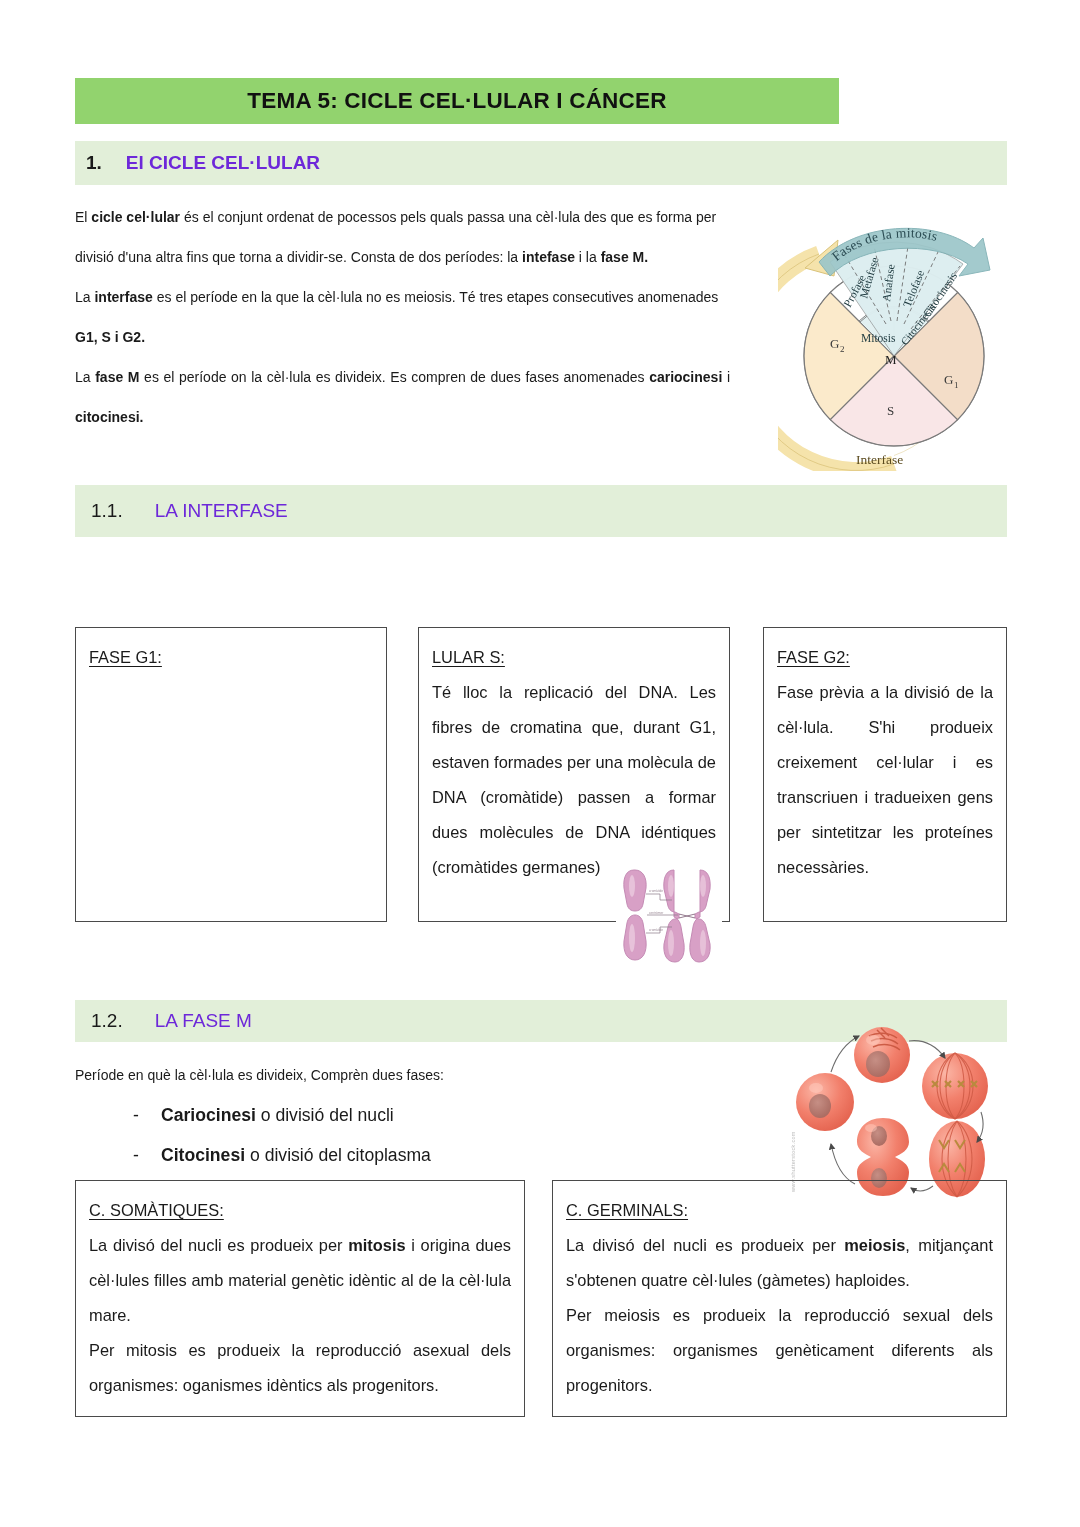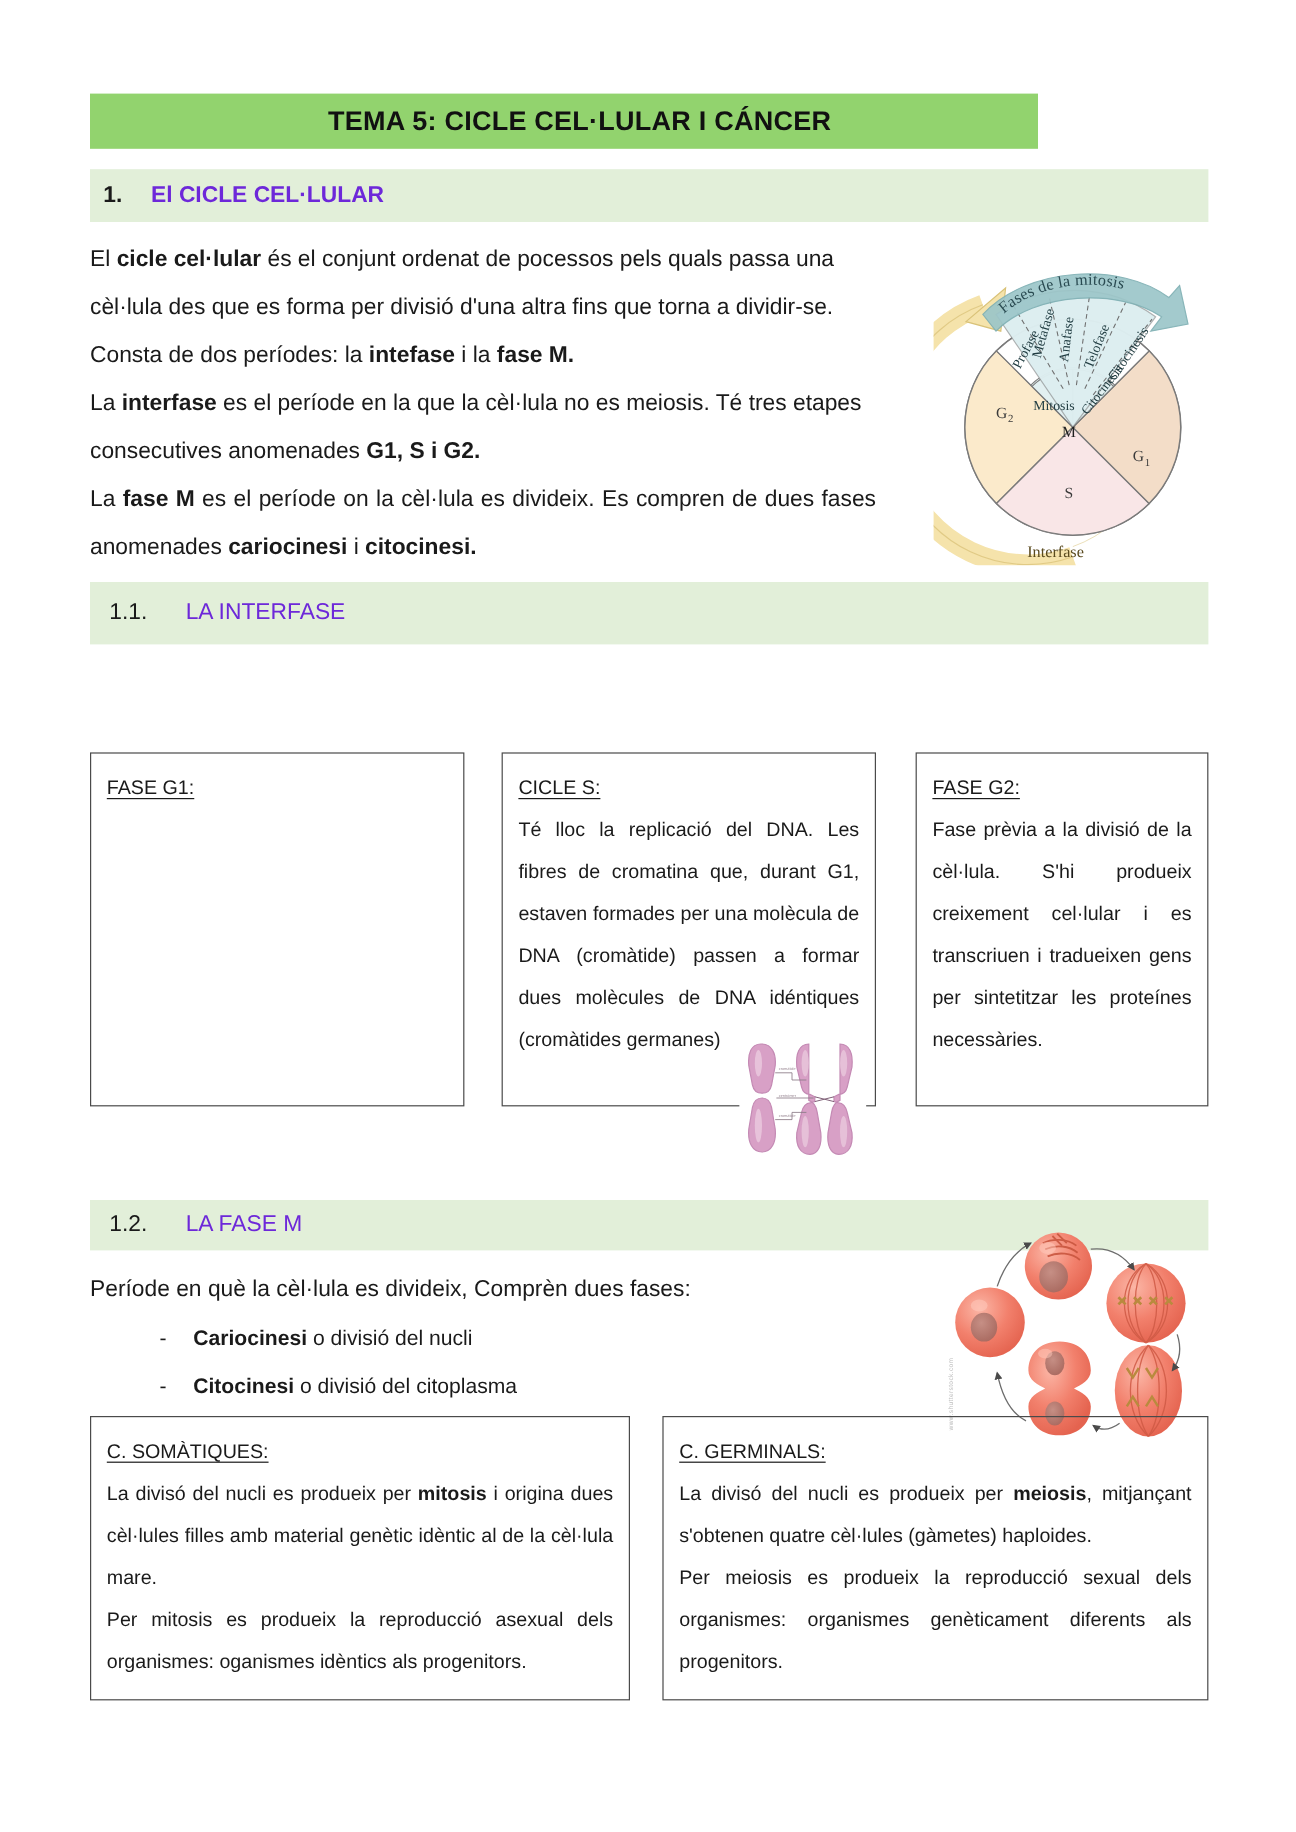--- a/index.html
+++ b/index.html
@@ -28,21 +28,20 @@
   .title-bar {
     position: absolute;
     left: 75px;
     top: 78px;
     width: 764px;
     height: 46px;
     background: #92d36e;
     display: flex;
     align-items: center;
     justify-content: center;
-    padding-left: 26px;
   }
   .title-bar .title-text {
     font-size: 22.5px;
     font-weight: bold;
     letter-spacing: 0.2px;
     color: #111111;
   }
 
   
   .section-bar {
@@ -66,21 +65,21 @@
   .section-bar.level2 .num { font-weight: normal; margin-left: 16px; }
   .section-bar.level2 .sec-title { font-weight: normal; margin-left: 32px; }
 
   #bar-1   { top: 141px; height: 44px; }
   #bar-1-1 { top: 485px; height: 52px; }
   #bar-1-2 { top: 1000px; height: 42px; }
 
   
   .para-block {
     position: absolute;
-    font-size: 19px;
+    font-size: 14px;
     line-height: 40px;
     color: #1a1a1a;
   }
   .para-block p { margin: 0; }
   .para-block b { font-weight: bold; }
 
   #intro-para {
     left: 75px;
     top: 197px;
     width: 655px;
@@ -286,21 +285,21 @@
     <span class="num">1.1.</span>
     <span class="sec-title">LA INTERFASE</span>
   </div>
 
 
   <div class="info-box" id="box-g1">
     <span class="box-title">FASE G1:</span>
   </div>
 
   <div class="info-box" id="box-s">
-    <span class="box-title">CICLE S:</span>
+    <span class="box-title">LULAR S:</span>
     <span class="box-body">Té lloc la replicació del DNA. Les fibres de cromatina que, durant G1, estaven formades per una molècula de DNA (cromàtide) passen a formar dues molècules de DNA idéntiques (cromàtides germanes)</span>
   </div>
 
   <div class="info-box" id="box-g2">
     <span class="box-title">FASE G2:</span>
     <span class="box-body">Fase prèvia a la divisió de la cèl·lula. S'hi produeix creixement cel·lular i es transcriuen i tradueixen gens per sintetitzar les proteínes necessàries.</span>
   </div>
 
   <div class="chromo-figure">
     <svg width="106" height="115" viewBox="0 0 106 115" xmlns="http://www.w3.org/2000/svg">

